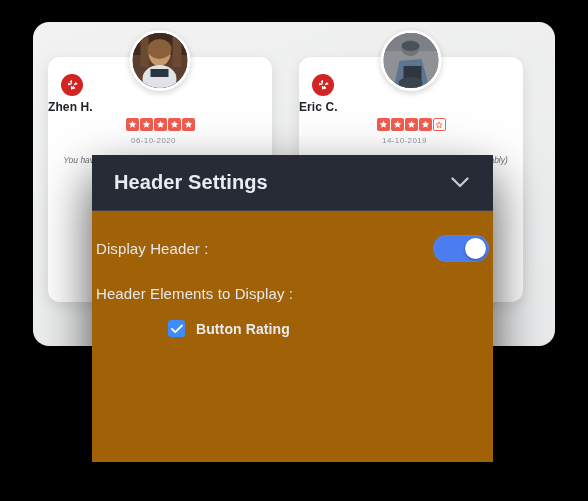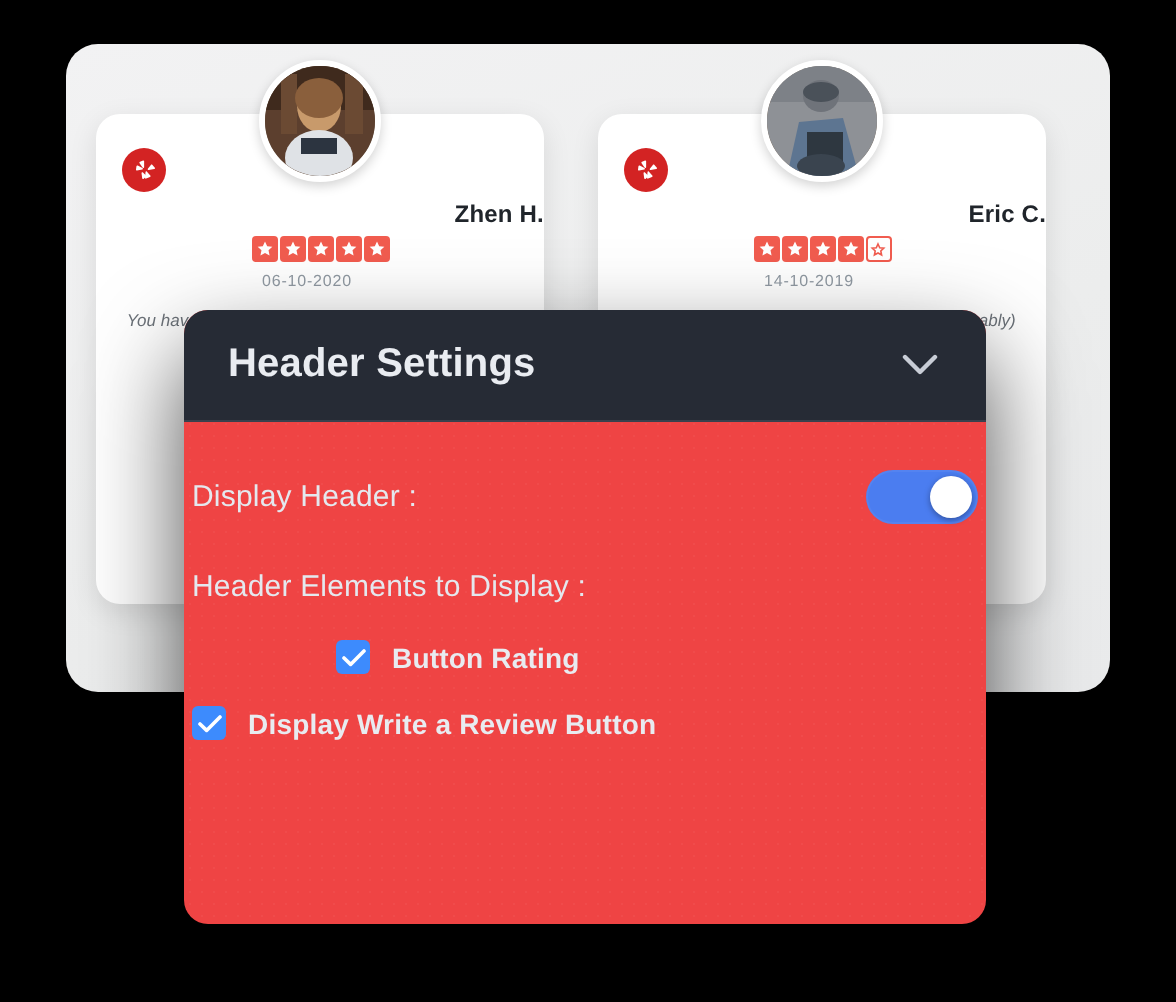--- a/index.html
+++ b/index.html
@@ -68,21 +68,21 @@
     overflow: hidden;
     background: #7a6a5c;
   }
   .avatar .ph { width: 100%; height: 100%; display:block; }
 
   .reviewer-name {
     position: absolute;
     top: 43px;
     left: 0;
     right: 0;
-    text-align: right;
+    text-align: left;
     font-size: 12px;
     font-weight: bold;
     color: #20252b;
     letter-spacing: 0.1px;
   }
 
   .stars {
     position: absolute;
     top: 61px;
     left: 0;
@@ -131,22 +131,22 @@
     color: #6c7279;
   }
 
   
   #settings-panel {
     position: absolute;
     left: 92px;
     top: 155px;
     width: 401px;
     height: 307px;
-    background: #ef4444;
-    border-radius: 12px;
+    background: #a16207;
+    border-radius: 0;
     box-shadow: 0 22px 48px rgba(0,0,0,0.70);
     overflow: hidden;
   }
   #settings-panel::before {
     
     content: "";
     position: absolute;
     inset: 0;
     background-image: radial-gradient(rgba(255,255,255,0.035) 0.6px, transparent 0.7px);
     background-size: 6px 6px;
@@ -401,25 +401,15 @@
         <span class="checkbox">
           <svg width="12" height="10" viewBox="0 0 12 10" aria-hidden="true">
               <path d="M1 5 L4.3 8.2 L11 1.5" fill="none" stroke="#ffffff" stroke-width="1.8" stroke-linecap="round" stroke-linejoin="round"></path>
             </svg>
         </span>
         <span class="cb-label">Button Rating</span>
       </label>
     </div>
 
 
-    <div class="cb-row">
-      <label class="cb-item">
-        <span class="checkbox">
-          <svg width="12" height="10" viewBox="0 0 12 10" aria-hidden="true">
-              <path d="M1 5 L4.3 8.2 L11 1.5" fill="none" stroke="#ffffff" stroke-width="1.8" stroke-linecap="round" stroke-linejoin="round"></path>
-            </svg>
-        </span>
-        <span class="cb-label">Display Write a Review Button</span>
-      </label>
-    </div>
 
   </div>
 </div>
 
 </body></html>

